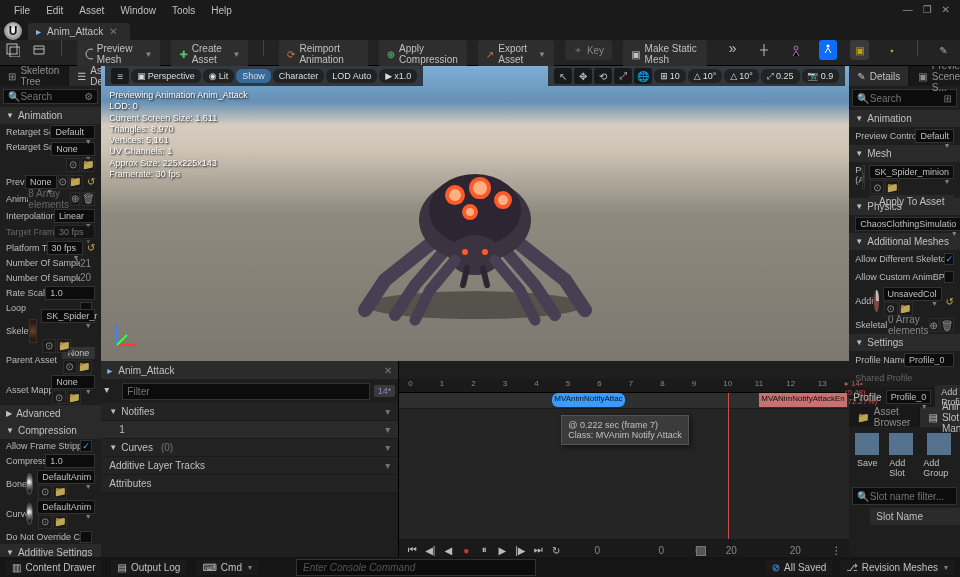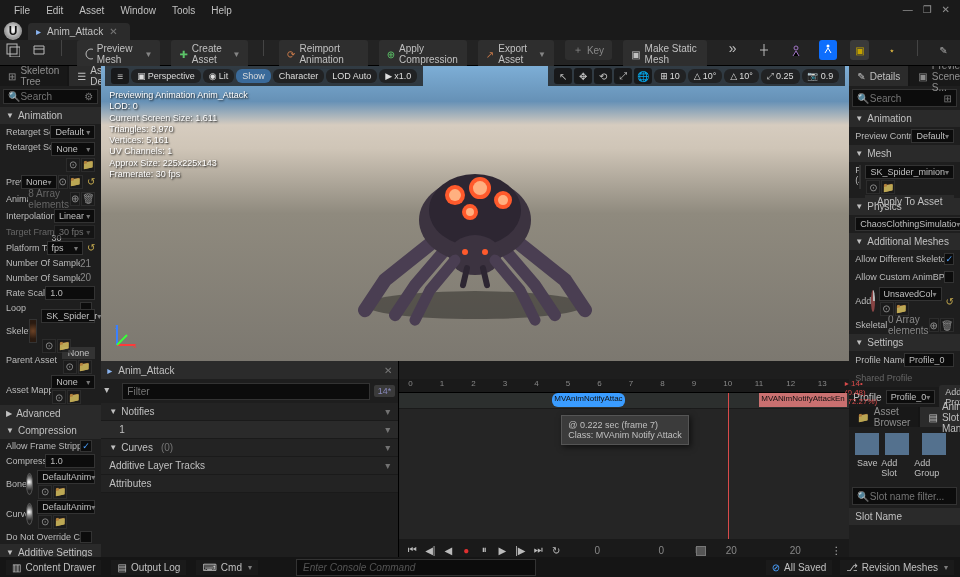--- a/index.html
+++ b/index.html
@@ -38,21 +38,21 @@
 .search { margin: 3px; height: 18px; background: #0c0c0c; border: 1px solid #333; display: flex; align-items: center; padding: 0 4px; }
 .search input { background: none; border: none; color: #888; outline: none; font-size: 10px; width: 100%; }
 .search .gear { margin-left: auto; opacity: 0.6; }
 
 .section-hdr { padding: 3px 6px; background: #2a2a2a; display: flex; align-items: center; gap: 4px; }
 .section-hdr .tri { font-size: 8px; }
 
 .prop-row { display: flex; align-items: center; padding: 1px 6px; height: 18px; }
 .prop-row .label { width: 74px; overflow: hidden; color: #bbb; font-size: 9px; white-space: nowrap; }
 .prop-row.dim .label { color: #666; }
-.prop-sel { background: #0c0c0c; border: 1px solid #333; padding: 1px 4px; display: flex; align-items: flex-end; height: 14px; font-size: 9px; }
+.prop-sel { background: #0c0c0c; border: 1px solid #333; padding: 1px 4px; display: flex; align-items: flex-start; height: 14px; font-size: 9px; flex-direction: column; }
 .prop-sel .chev { margin-left: auto; }
 .prop-input { background: #0c0c0c; border: 1px solid #333; padding: 1px 4px; height: 14px; font-size: 9px; width: 50px; color: #bbb; }
 .mini-icon { width: 14px; height: 14px; display: inline-flex; align-items: center; justify-content: center; opacity: 0.7; border: 1px solid #333; background: #1a1a1a; margin-left: 1px; }
 .reset-arrow { color: #c4a94e; margin-left: 4px; }
 
 .asset-thumb { width: 24px; height: 24px; background: radial-gradient(circle, #6b4226 0%, #2a1a10 70%); border: 1px solid #333; display: inline-block; }
 
 .blob-radio { width: 22px; height: 22px; border-radius: 50%; background: radial-gradient(circle at 40% 40%, #fff 0%, #888 30%, #222 70%); border: 1px solid #555; }
 
 
@@ -108,25 +108,25 @@
 .right .panel-tabs { justify-content: flex-start; }
 
 .details-body { flex: 1; overflow: hidden; }
 
 .piechart { width: 22px; height: 22px; border-radius: 50%; background: conic-gradient(#bbb 0 25%, #884444 0 100%); }
 
 .profile-row { height: 20px; background: #1a1a1a; display: flex; align-items: center; padding: 0 4px; gap: 4px; }
 .profile-row .btn { padding: 2px 6px; border-radius: 3px; font-size: 9px; }
 
 .asset-bottom { height: 175px; display: flex; flex-direction: column; }
-.big-actions { display: flex; padding: 6px; gap: 2px; }
+.big-actions { display: flex; padding: 6px; gap: 10px; }
 .big-act { display: flex; flex-direction: column; align-items: center; gap: 3px; font-size: 9px; }
 .big-act .ico { width: 24px; height: 22px; background: #5a7a9a; opacity: 0.9; }
 
-.slot-hdr { padding: 3px 6px; background: #2a2a2a; }
+.slot-hdr { padding: 3px 6px; background: #2a2a2a; margin-left: 21px; }
 
 
 .status { height: 20px; background: #151515; display: flex; align-items: center; padding: 0 6px; gap: 10px; position: absolute; bottom: 0; width: 960px; }
 .status .btn { display: flex; align-items: center; gap: 4px; padding: 2px 6px; background: #1a1a1a; }
 .status .console { flex: 0 0 240px; background: #0c0c0c; border: 1px solid #333; padding: 2px 6px; color: #555; font-style: italic; margin-left: 28px; }
 .status .right { margin-left: auto; display: flex; gap: 8px; flex-direction: row; background: none; width: auto; }
 
 .checkbox { width: 12px; height: 12px; background: #0c0c0c; border: 1px solid #333; display: inline-flex; align-items: center; justify-content: center; }
 .checkbox.on::after { content: "✓"; color: #4aa0ff; font-size: 9px; }
 </style>

